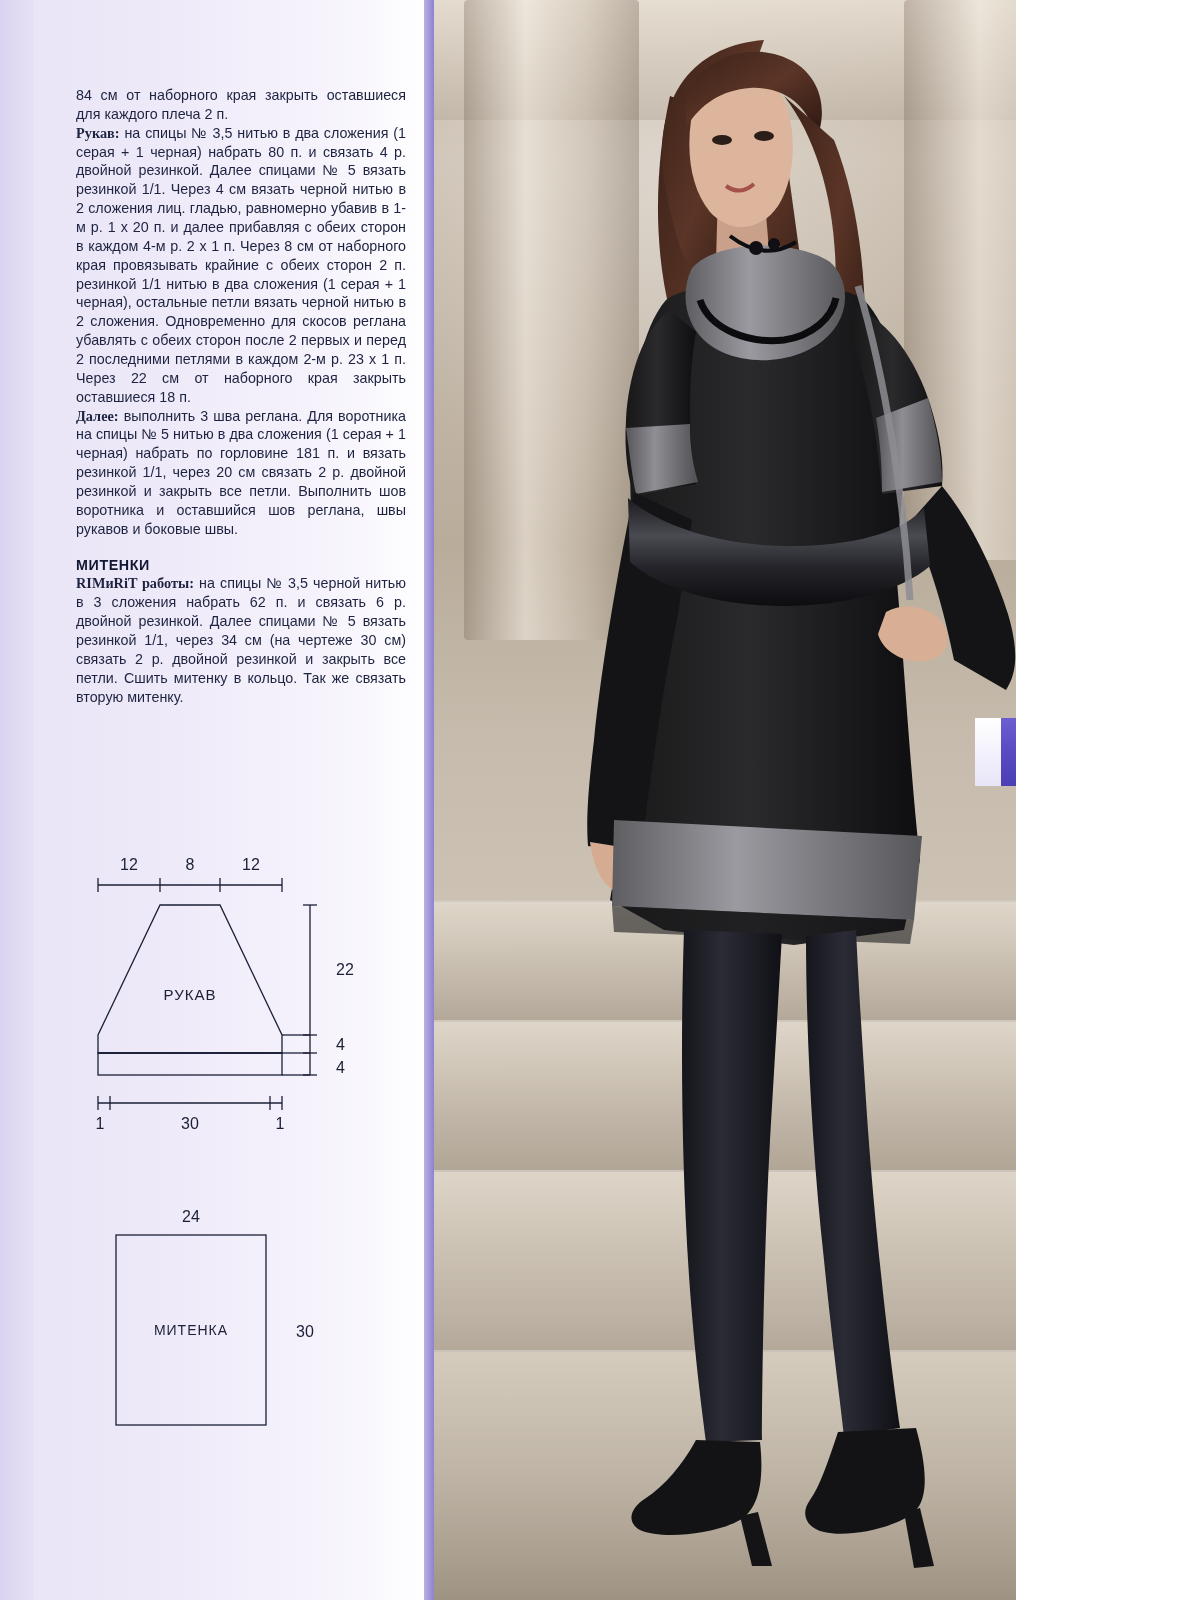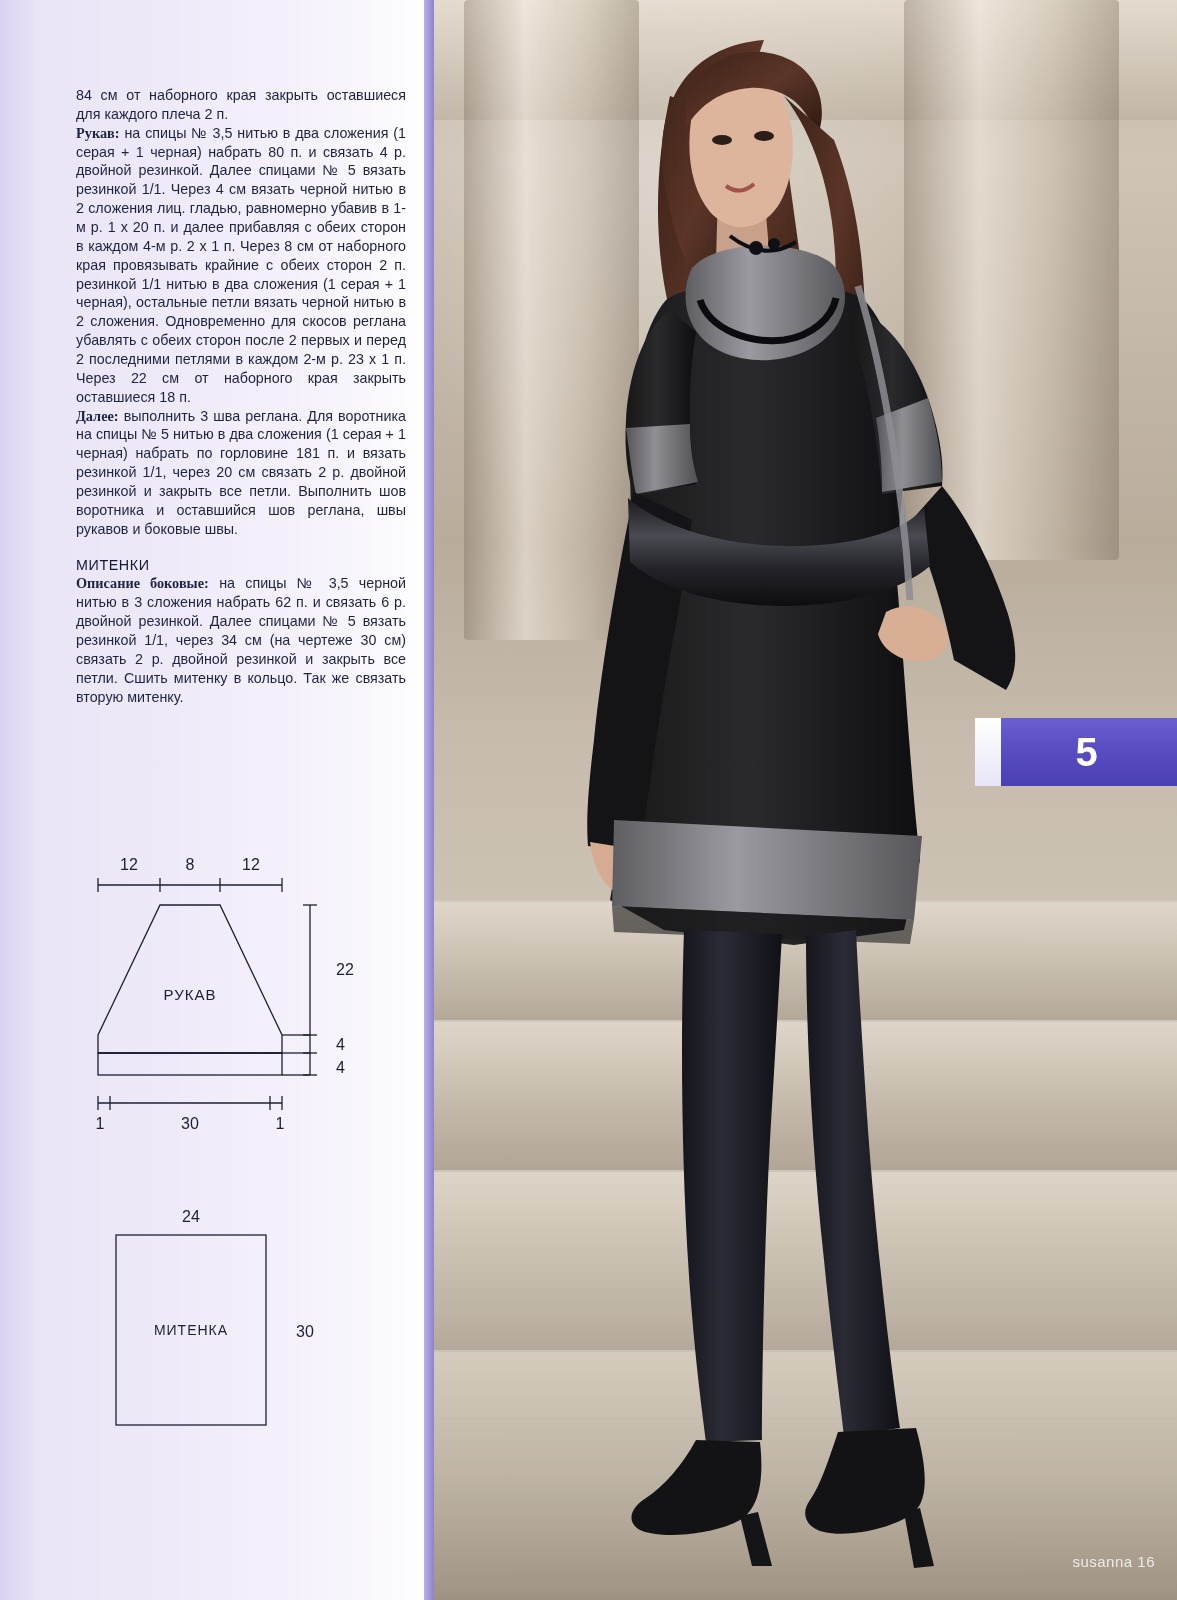--- a/index.html
+++ b/index.html
@@ -4,21 +4,21 @@
 <style>
   * { box-sizing: border-box; }
   html, body {
     margin: 0; padding: 0;
     width: 1177px; height: 1600px;
     overflow: hidden;
     font-family: "Liberation Sans", sans-serif;
   }
   .page {
     position: relative;
-    width: 1177px; height: 1600px;
+    width: 1016px; height: 1600px;
     background: #ffffff;
     overflow: hidden;
   }
   
   .left-col {
     position: absolute;
     left: 0; top: 0;
     width: 432px; height: 1600px;
     background: linear-gradient(to right, #e8e4f6 0%, #efeaf9 40%, #f6f3fc 75%, #ffffff 100%);
   }
@@ -40,21 +40,21 @@
     width: 330px;
     font-size: 14.3px;
     line-height: 1.32;
     color: #1d2340;
     text-align: justify;
   }
   .text-block p { margin: 0 0 0 0; }
   .text-block .lead { font-weight: bold; font-family: Liberation Serif, serif; }
   .section-head {
     margin-top: 17px;
-    font-weight: normal;
+    font-weight: bold;
     font-size: 14.3px;
     letter-spacing: .6px;
     color: #121735;
   }
   .sub-block {
     margin-top: 3px;
     font-size: 14.3px;
     line-height: 1.32;
     text-align: justify;
   }
@@ -152,21 +152,21 @@
     <div class="text-block">
       <p>84 см от наборного края закрыть оставшиеся для каждого плеча 2 п.</p>
       <p>
         <span class="lead">Рукав:</span><span> на спицы № 3,5 нитью в два сложения (1 серая + 1 черная) набрать 80 п. и связать 4 р. двойной резинкой. Далее спицами № 5 вязать резинкой 1/1. Через 4 см вязать черной нитью в 2 сложения лиц. гладью, равномерно убавив в 1-м р. 1 х 20 п. и далее прибавляя с обеих сторон в каждом 4-м р. 2 х 1 п. Через 8 см от наборного края провязывать крайние с обеих сторон 2 п. резинкой 1/1 нитью в два сложения (1 серая + 1 черная), остальные петли вязать черной нитью в 2 сложения. Одновременно для скосов реглана убавлять с обеих сторон после 2 первых и перед 2 последними петлями в каждом 2-м р. 23 х 1 п. Через 22 см от наборного края закрыть оставшиеся 18 п.</span>
       </p>
       <p>
         <span class="lead">Далее:</span><span> выполнить 3 шва реглана. Для воротника на спицы № 5 нитью в два сложения (1 серая + 1 черная) набрать по горловине 181 п. и вязать резинкой 1/1, через 20 см связать 2 р. двойной резинкой и закрыть все петли. Выполнить шов воротника и оставшийся шов реглана, швы рукавов и боковые швы.</span>
       </p>
       <div class="section-head">МИТЕНКИ</div>
       <p class="sub-block">
-        <span class="lead">Описание боковые:</span><span> на спицы № 3,5 черной нитью в 3 сложения набрать 62 п. и связать 6 р. двойной резинкой. Далее спицами № 5 вязать резинкой 1/1, через 34 см (на чертеже 30 см) связать 2 р. двойной резинкой и закрыть все петли. Сшить митенку в кольцо. Так же связать вторую митенку.</span>
+        <span class="lead">RIMиRiT работы:</span><span> на спицы № 3,5 черной нитью в 3 сложения набрать 62 п. и связать 6 р. двойной резинкой. Далее спицами № 5 вязать резинкой 1/1, через 34 см (на чертеже 30 см) связать 2 р. двойной резинкой и закрыть все петли. Сшить митенку в кольцо. Так же связать вторую митенку.</span>
       </p>
     </div>
 
     <div class="schematic sleeve">
       <svg class="sch-svg" width="330" height="320" viewBox="0 0 330 320">
         <g stroke="#1b2036" stroke-width="1.3" fill="none">
 
           <line x1="34" y1="40" x2="218" y2="40"></line>
           <line x1="34" y1="33" x2="34" y2="47"></line>
           <line x1="96" y1="33" x2="96" y2="47"></line>

